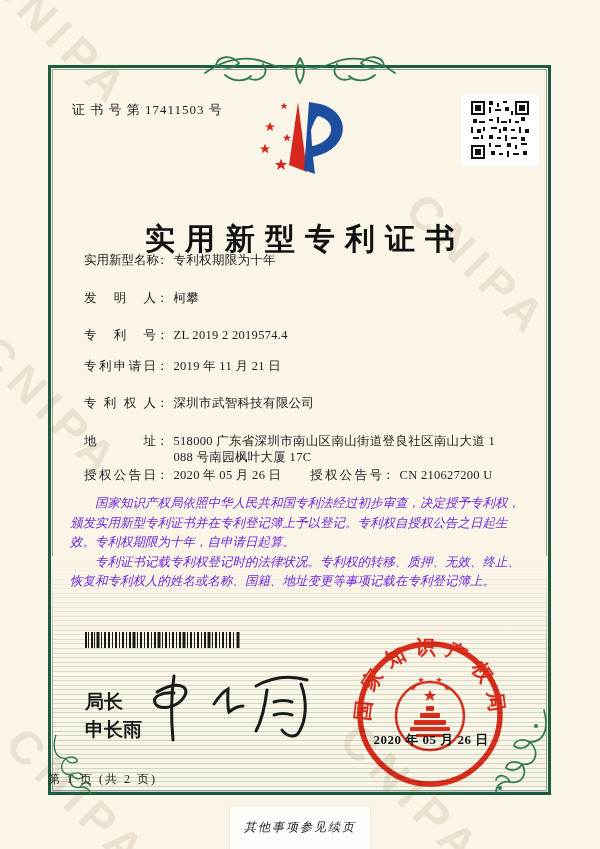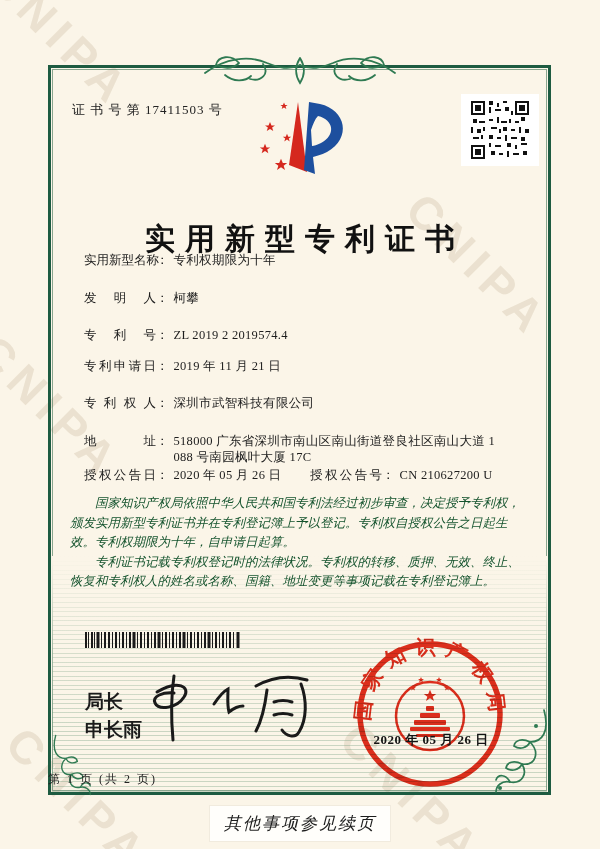--- a/index.html
+++ b/index.html
@@ -27,34 +27,34 @@
   
   .frow{position:absolute;left:84px;width:460px;z-index:3;font-size:12.5px;line-height:16px;}
   .flabel{display:inline-flex;justify-content:space-between;width:72px;}
   .fcolon{margin-right:5px;}
   .fval{letter-spacing:.3px;}
   .addr{display:inline-block;vertical-align:top;width:345px;}
   .addr span{display:block;}
   .pair2{position:absolute;left:226px;top:0;}
   
   .paras{position:absolute;left:70px;top:494px;width:462px;z-index:3;font-size:12.5px;
-         line-height:19.5px;font-style:italic;color:#14532d;}
+         line-height:19.5px;font-style:italic;color:#6d28d9;}
   .paras p{margin:0;text-indent:2em;}
   
   .barcode{position:absolute;left:85px;top:632px;z-index:3;}
   .director{position:absolute;left:85px;top:688px;z-index:3;line-height:28px;font-size:19px;
             font-weight:700;font-family:"Liberation Sans","DejaVu Sans",sans-serif;color:#1b1b1b;}
   .signature{position:absolute;left:142px;top:664px;z-index:3;}
   .seal{position:absolute;left:350px;top:634px;z-index:4;mix-blend-mode:multiply;}
   .sealdate{position:absolute;left:352px;top:731px;width:158px;z-index:5;text-align:center;
             font-size:13px;font-weight:700;letter-spacing:.5px;color:#141414;}
   .pageinfo{position:absolute;left:48px;top:771px;width:503px;z-index:3;text-align:left;
             font-size:12px;letter-spacing:2px;color:#222;}
   .note{position:absolute;left:50%;top:806px;transform:translateX(-50%);z-index:3;background:#fffefb;
-        padding:6px 14px;font-size:17px;font-style:italic;letter-spacing:2px;
+        padding:13px 14px;font-size:12px;font-style:italic;letter-spacing:2px;
         box-shadow:0 0 0 1px rgba(0,0,0,.04);}
   .orn-top{position:absolute;left:203px;top:49px;z-index:3;}
   .fl-right{position:absolute;left:490px;top:708px;z-index:3;}
   .fl-left{position:absolute;left:50px;top:734px;z-index:3;transform:scaleX(-1);}
 </style>
 </head>
 <body>
 
 <div id="page">
 

